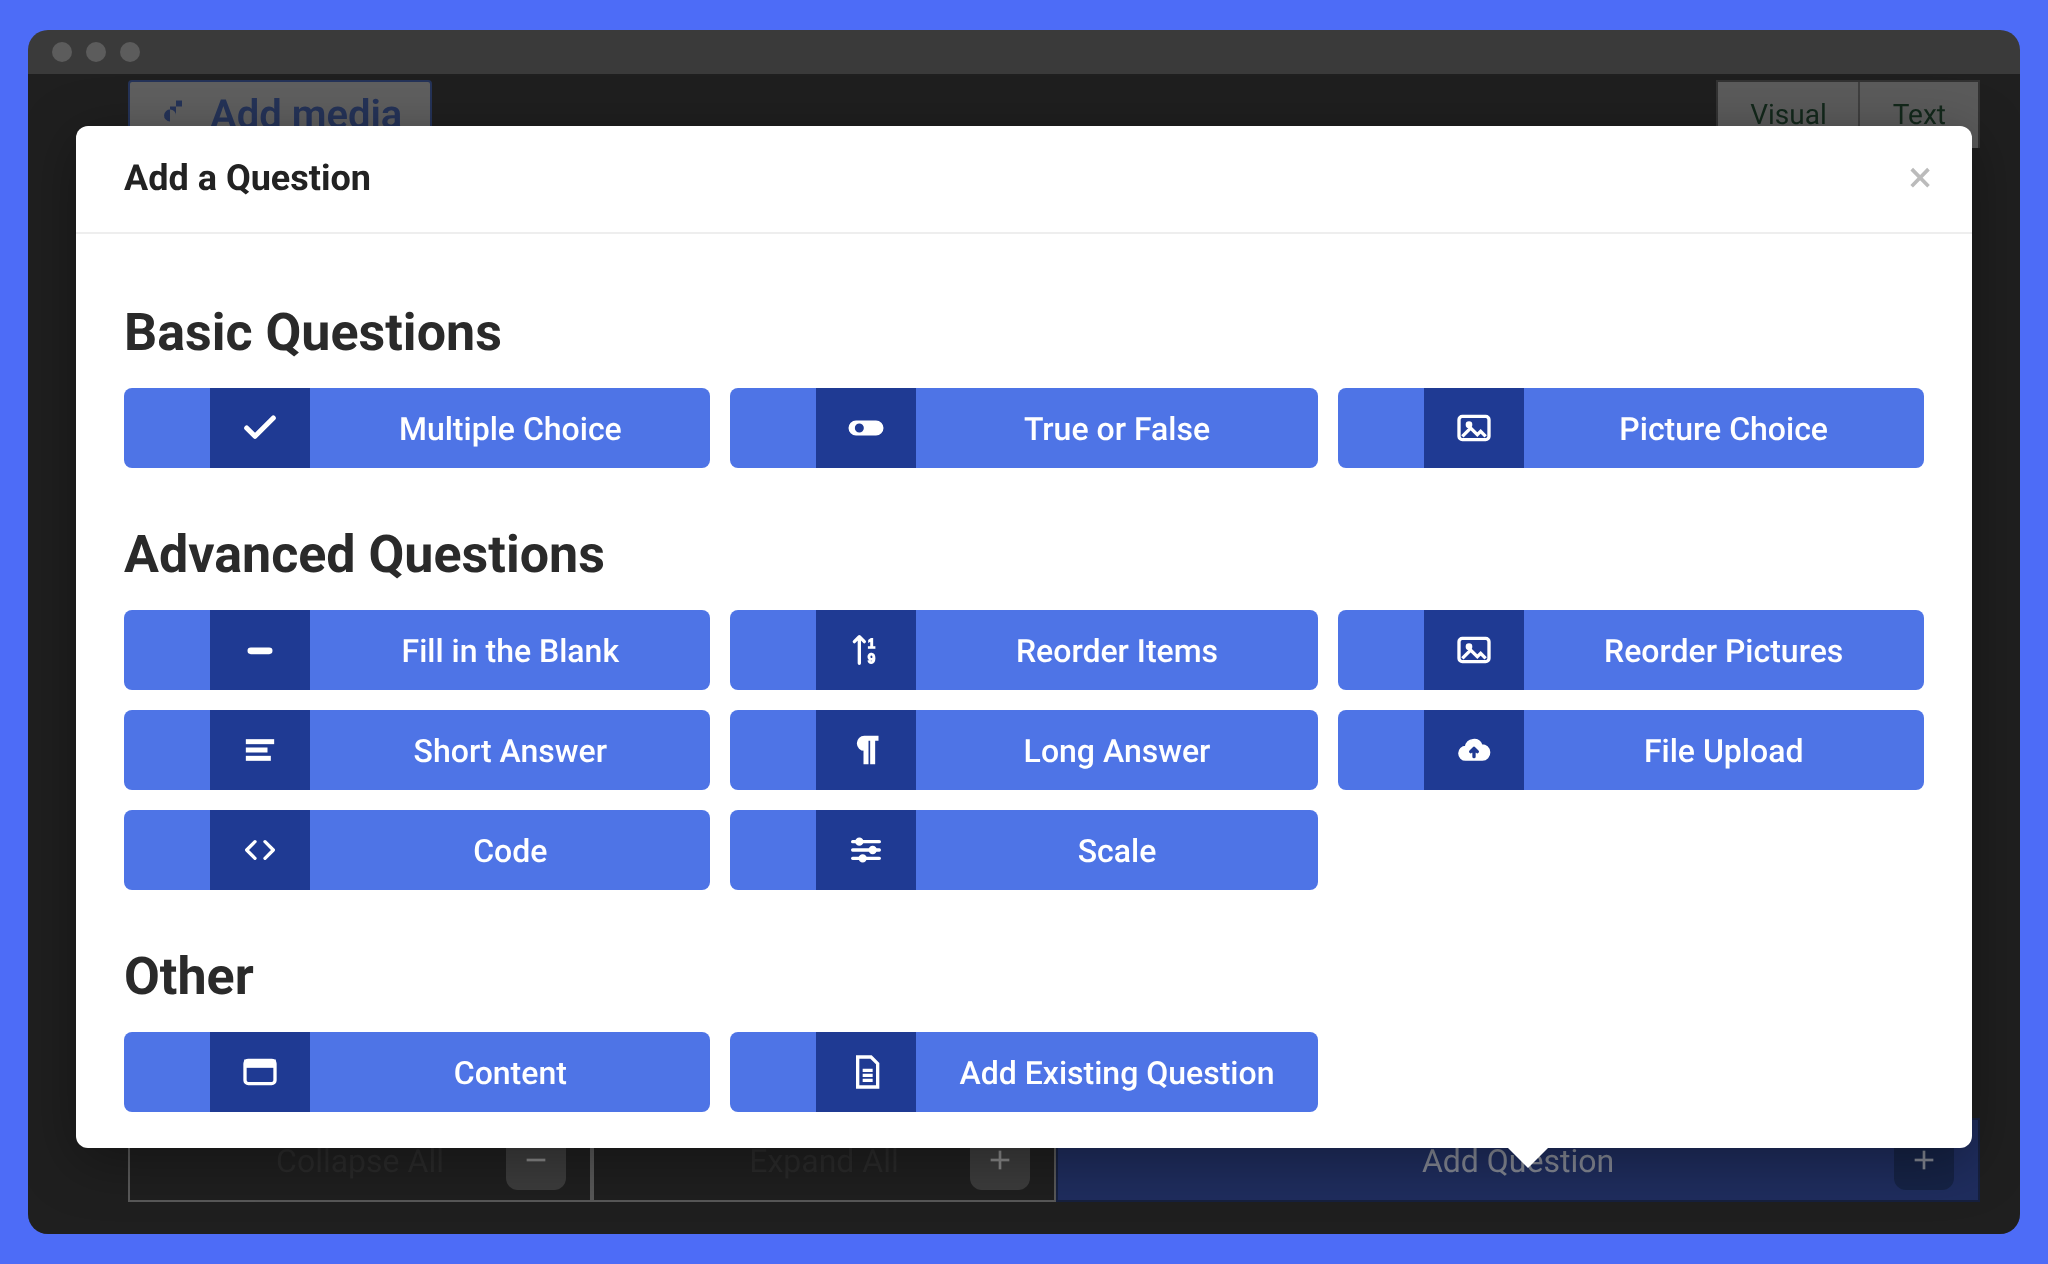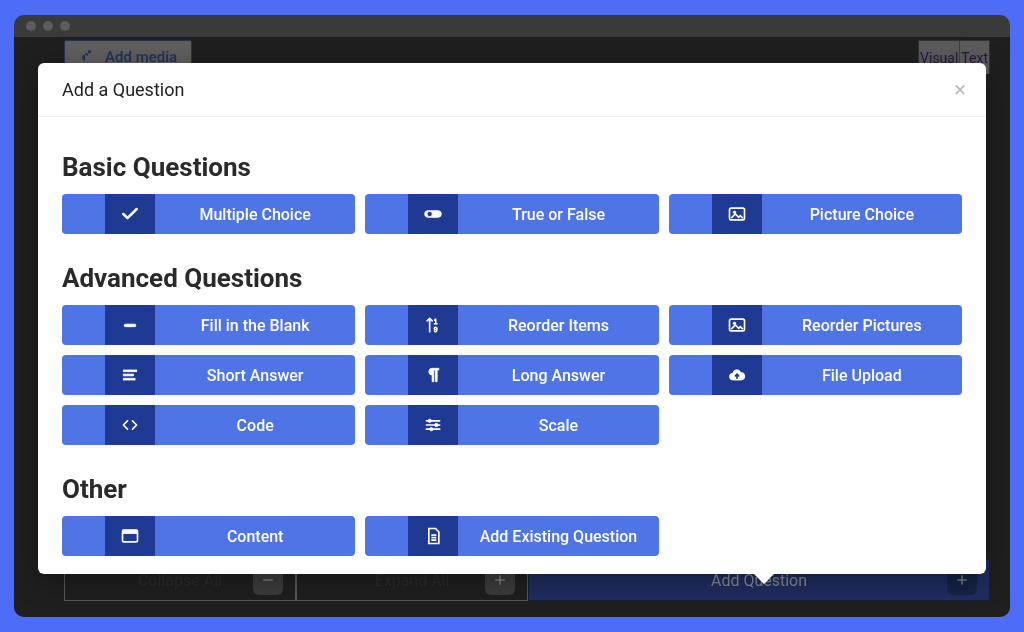--- a/index.html
+++ b/index.html
@@ -33,37 +33,37 @@
   }
   .add-media-btn {
     border: 1px solid #4b77e6;
     color: #4b77e6;
     background: #fafafa;
     height: 34px;
     padding: 0 14px;
     display: inline-flex;
     align-items: center;
     gap: 8px;
-    font-size: 15px;
+    font-size: 20px;
     font-weight: 600;
     border-radius: 2px;
   }
   .add-media-btn svg { width: 18px; height: 18px; }
   .bg-tabs {
     margin-left: auto;
     display: flex;
     height: 34px;
     border: 1px solid #777;
     border-bottom: none;
     background: #eee;
   }
   .bg-tabs div {
-    padding: 0 1px;
+    padding: 0 16px;
     display: flex; align-items: center;
-    font-size: 14px; color: #4c1d95;
+    font-size: 14px; color: #14532d;
     border-right: 1px solid #999;
   }
   .bg-tabs div:last-child { border-right: none; }
 
   .dim-overlay {
     position: absolute;
     inset: 22px 0 0 0;
     background: rgba(0,0,0,.45);
   }
 
@@ -76,21 +76,21 @@
     border-radius: 6px;
     box-shadow: 0 6px 28px rgba(0,0,0,.35);
     padding-bottom: 8px;
   }
   .modal-header {
     display: flex;
     align-items: center;
     padding: 14px 20px 14px 24px;
     border-bottom: 1px solid #eee;
   }
-  .modal-title { font-size: 18px; font-weight: 400; color: #222; }
+  .modal-title { font-size: 18px; font-weight: 700; color: #222; }
   .modal-close { margin-left: auto; color: #bbb; font-size: 22px; cursor: pointer; }
 
   .modal-body { padding: 6px 24px 10px; }
   .section-title {
     font-size: 26px;
     font-weight: 700;
     color: #2a2a2a;
     margin: 29px 0 12px;
   }
 

